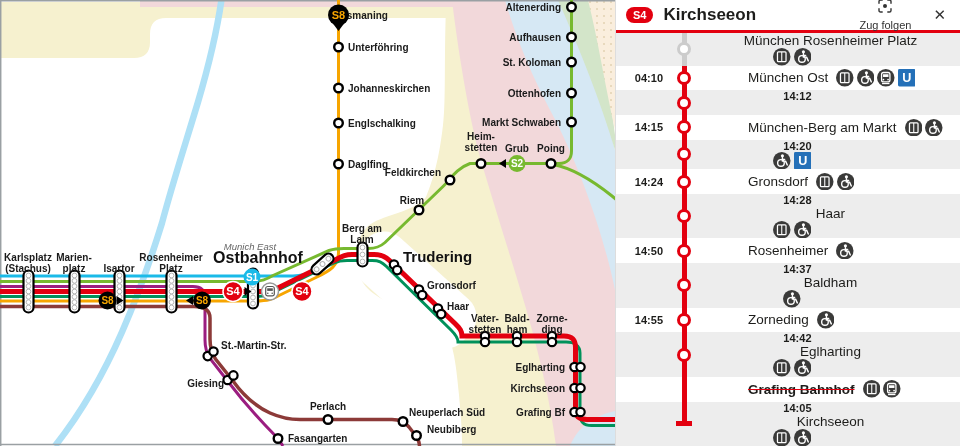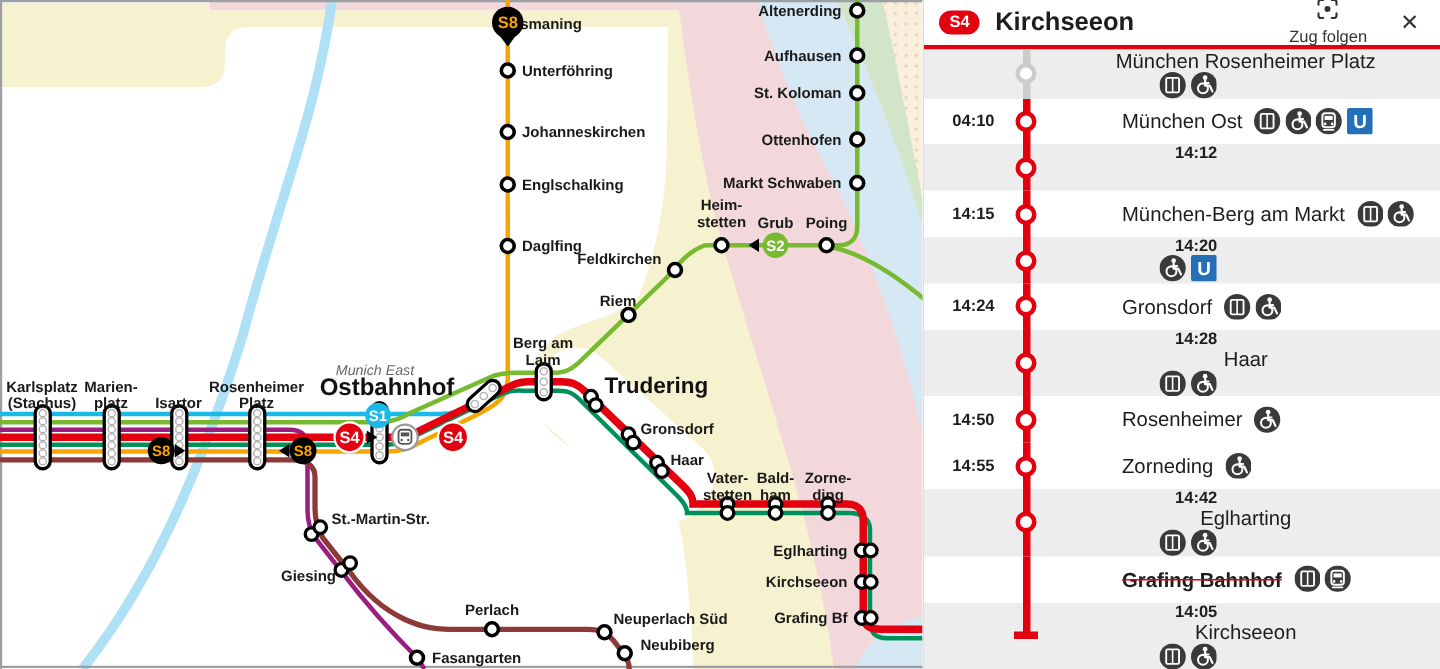--- a/index.html
+++ b/index.html
@@ -434,20 +434,37 @@
               <svg width="17.5" height="17.5" viewBox="0 0 18 18">
                 <circle cx="9" cy="9" r="9" fill="#3a3a39"></circle>
                 <circle cx="9.7" cy="3.9" r="1.6" fill="#fff"></circle>
                 <path d="M9.7,5.7 V9.4 H12.9 L14.7,13.3" fill="none" stroke="#fff" stroke-width="1.5" stroke-linecap="round" stroke-linejoin="round"></path>
                 <path d="M9.7,7.5 H12.1" stroke="#fff" stroke-width="1.3" stroke-linecap="round"></path>
                 <circle cx="8.2" cy="11.2" r="3.4" fill="none" stroke="#fff" stroke-width="1.4"></circle>
               </svg>
             </span>
           </div>
         </div>
+        <div class="row alt">
+          <div class="rail"></div>
+                <div class="dot"></div>
+          <div class="rtime">14:37</div>
+          <div class="rname">Baldham</div>
+          <div class="ricons">
+            <span>
+              <svg width="17.5" height="17.5" viewBox="0 0 18 18">
+                <circle cx="9" cy="9" r="9" fill="#3a3a39"></circle>
+                <circle cx="9.7" cy="3.9" r="1.6" fill="#fff"></circle>
+                <path d="M9.7,5.7 V9.4 H12.9 L14.7,13.3" fill="none" stroke="#fff" stroke-width="1.5" stroke-linecap="round" stroke-linejoin="round"></path>
+                <path d="M9.7,7.5 H12.1" stroke="#fff" stroke-width="1.3" stroke-linecap="round"></path>
+                <circle cx="8.2" cy="11.2" r="3.4" fill="none" stroke="#fff" stroke-width="1.4"></circle>
+              </svg>
+            </span>
+          </div>
+        </div>
         <div class="row">
           <div class="rail"></div>
                 <div class="dot"></div>
           <div class="rtime">14:55</div>
           <div class="rname">Zorneding</div>
           <div class="ricons">
             <span>
               <svg width="17.5" height="17.5" viewBox="0 0 18 18">
                 <circle cx="9" cy="9" r="9" fill="#3a3a39"></circle>
                 <circle cx="9.7" cy="3.9" r="1.6" fill="#fff"></circle>

